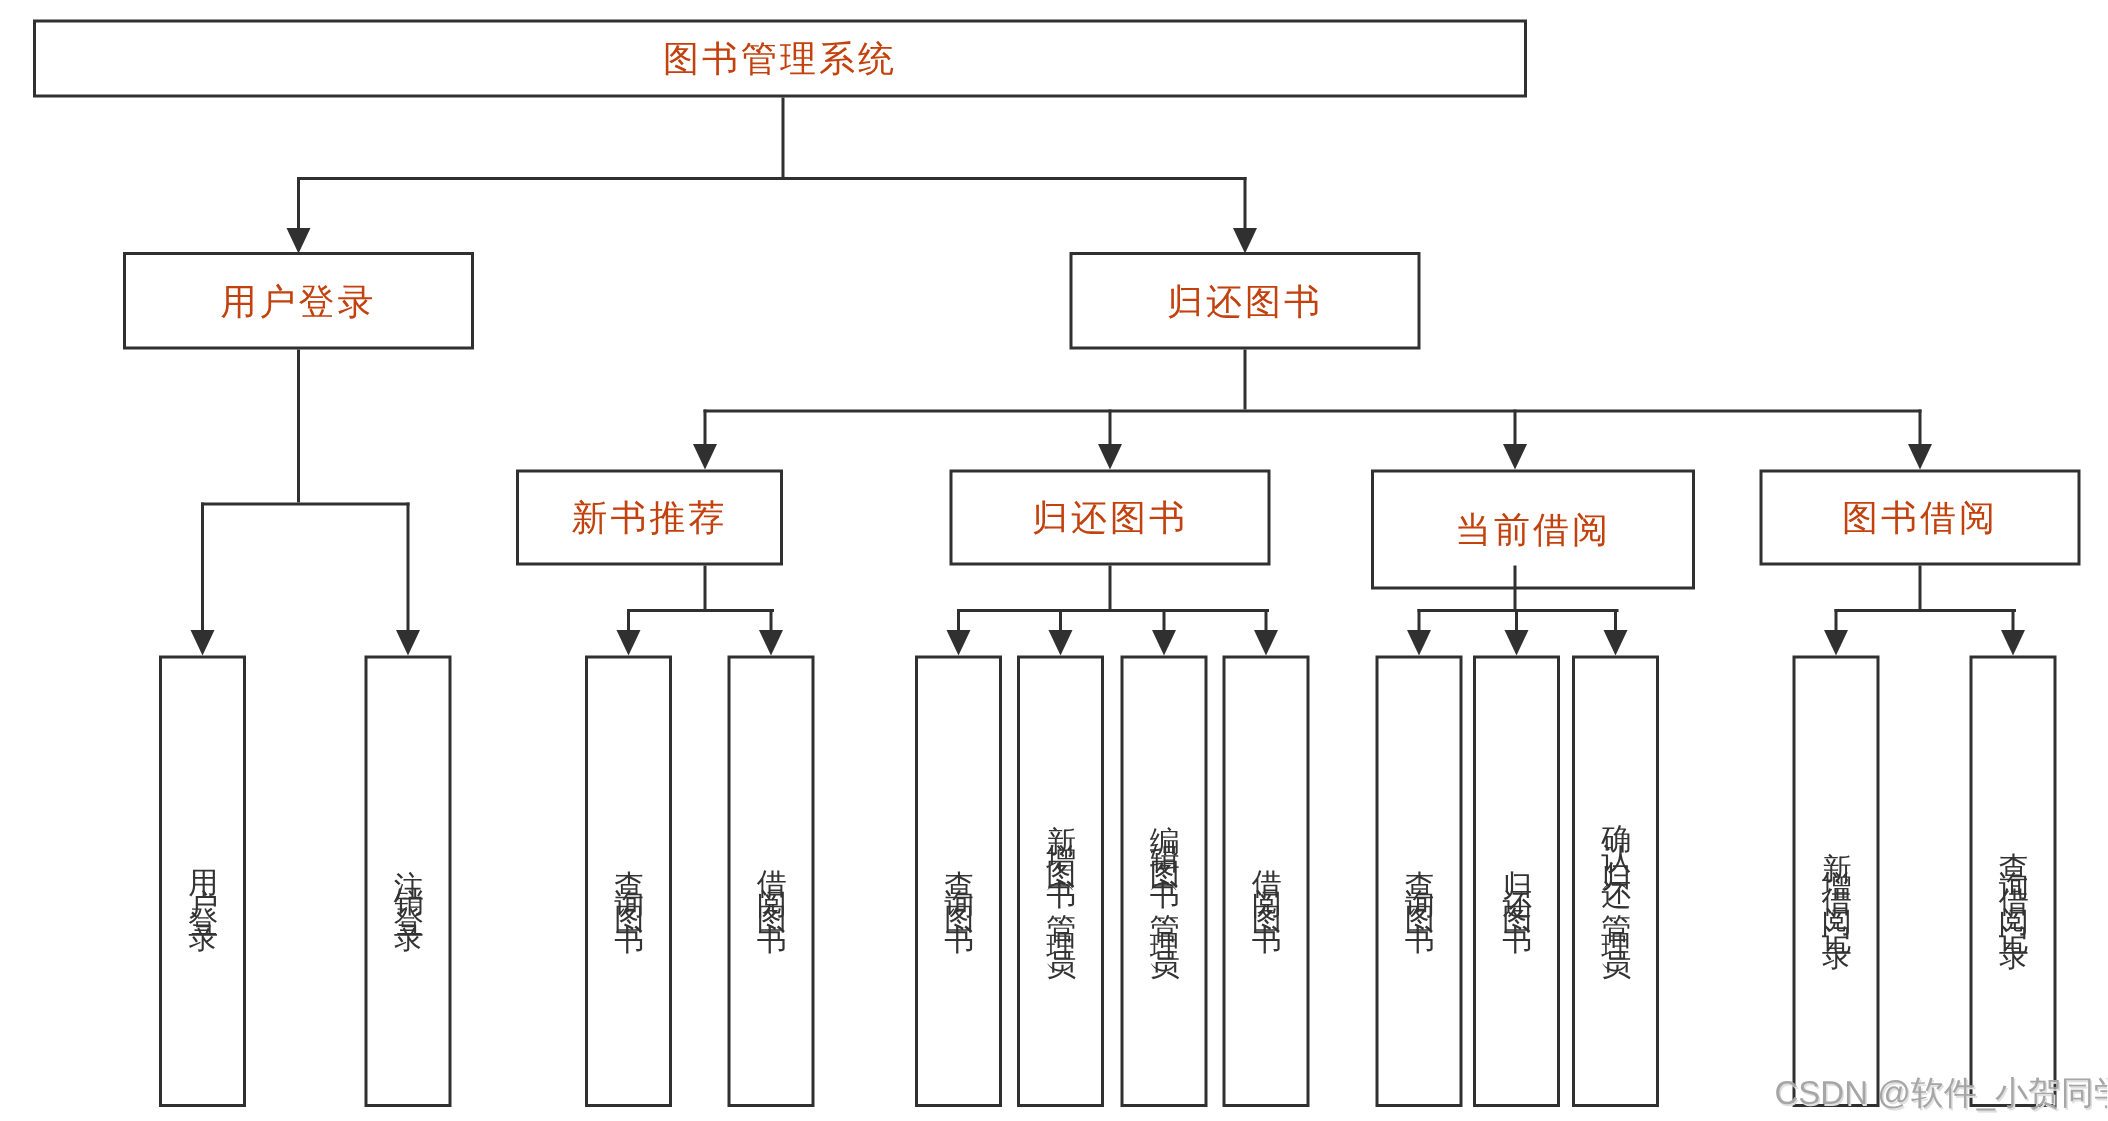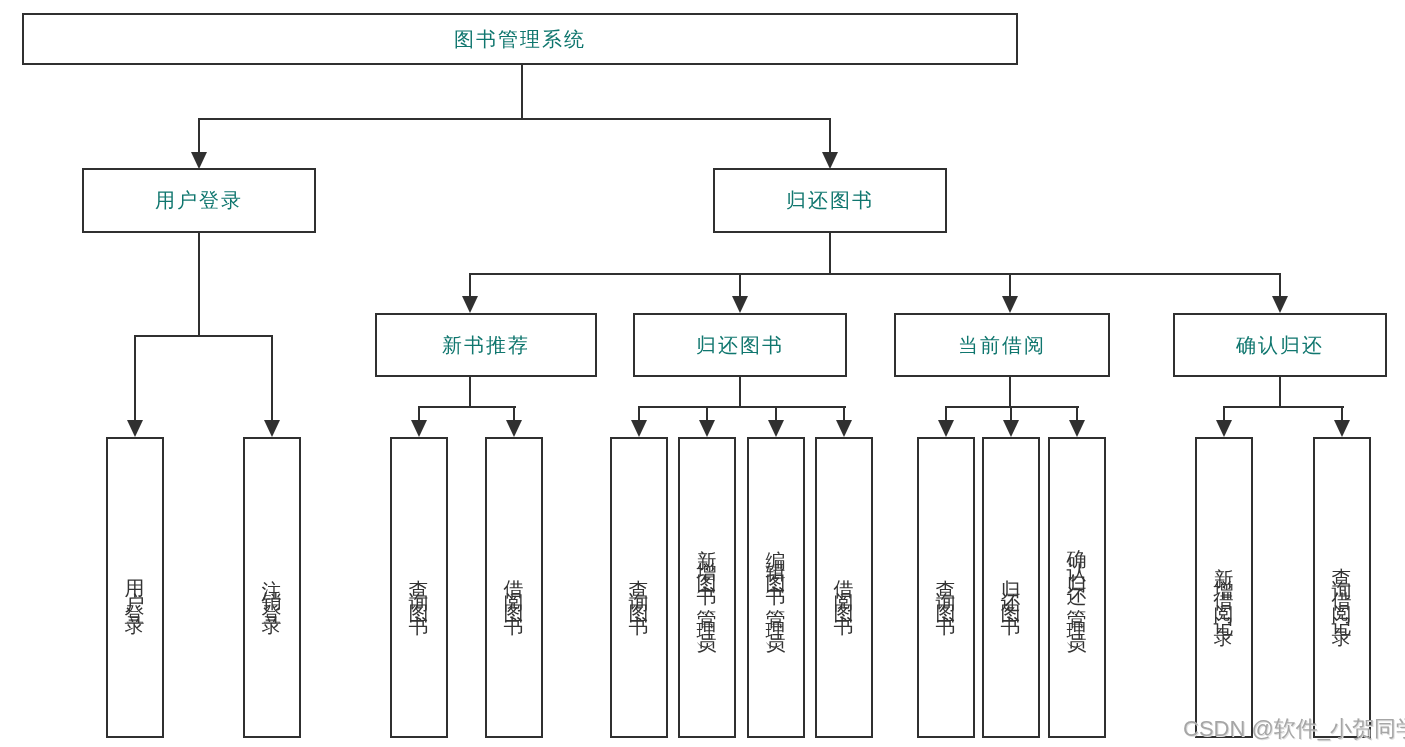--- a/index.html
+++ b/index.html
@@ -12,23 +12,23 @@
   }
   .box {
     position:absolute;
     background:#ffffff;
     border:2px solid #303030;
     box-sizing:border-box;
     display:flex; align-items:center; justify-content:center;
     color:#333333;
   }
   .hlabel {
-    font-size:20px;
+    font-size:24px;
     letter-spacing:2px;
-    color:#0f766e;
+    color:#c2410c;
     white-space:nowrap;
   }
   .vlabel {
     writing-mode:vertical-rl;
     text-orientation:mixed;
     font-size:20px;
     letter-spacing:12px;
     color:#333333;
     line-height:1;
   }
@@ -59,31 +59,31 @@
     <span class="hlabel">图书管理系统</span>
   </div>
 
   <div class="box" style="left:82px;top:168px;width:234px;height:65px">
     <span class="hlabel">用户登录</span>
   </div>
   <div class="box" style="left:713px;top:168px;width:234px;height:65px">
     <span class="hlabel">归还图书</span>
   </div>
 
-  <div class="box" style="left:375px;top:313px;width:222px;height:64px">
+  <div class="box" style="left:344px;top:313px;width:178px;height:64px">
     <span class="hlabel">新书推荐</span>
   </div>
   <div class="box" style="left:633px;top:313px;width:214px;height:64px">
     <span class="hlabel">归还图书</span>
   </div>
-  <div class="box" style="left:894px;top:313px;width:216px;height:64px">
+  <div class="box" style="left:914px;top:313px;width:216px;height:80px">
     <span class="hlabel">当前借阅</span>
   </div>
   <div class="box" style="left:1173px;top:313px;width:214px;height:64px">
-    <span class="hlabel">确认归还</span>
+    <span class="hlabel">图书借阅</span>
   </div>
 
   <div class="box" style="left:106px;top:437px;width:58px;height:301px">
     <span class="vlabel">用户登录</span>
   </div>
   <div class="box" style="left:243px;top:437px;width:58px;height:301px">
     <span class="vlabel">注销登录</span>
   </div>
 
   <div class="box" style="left:390px;top:437px;width:58px;height:301px">

